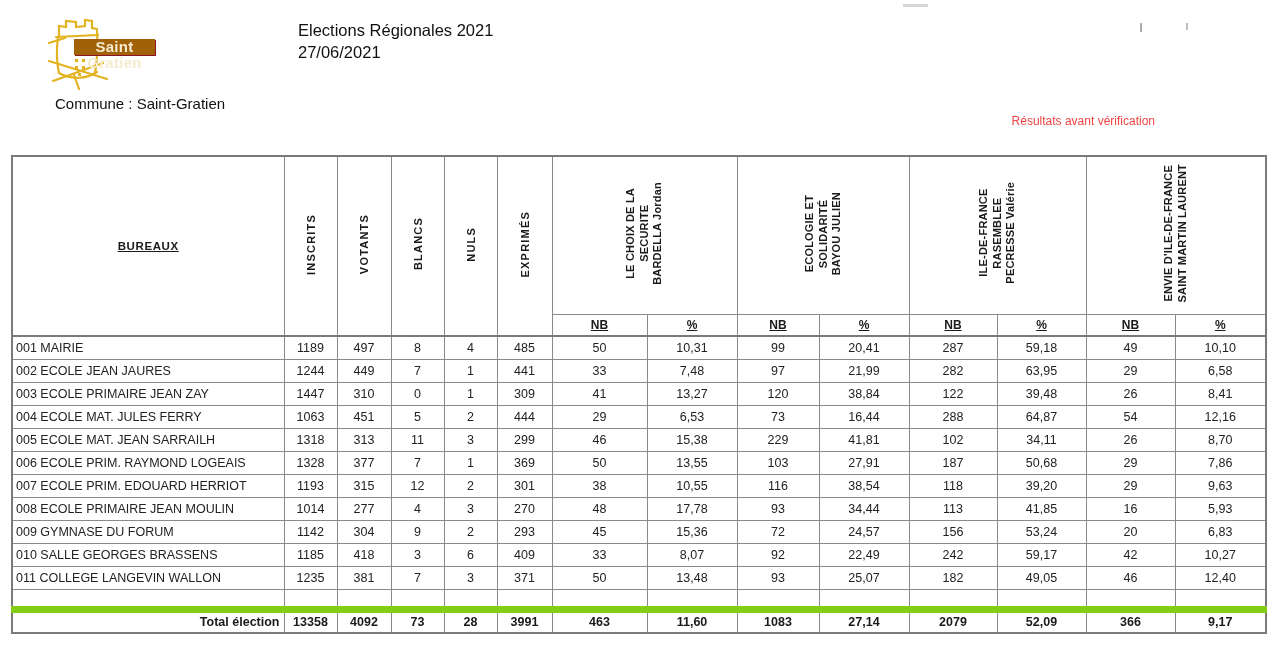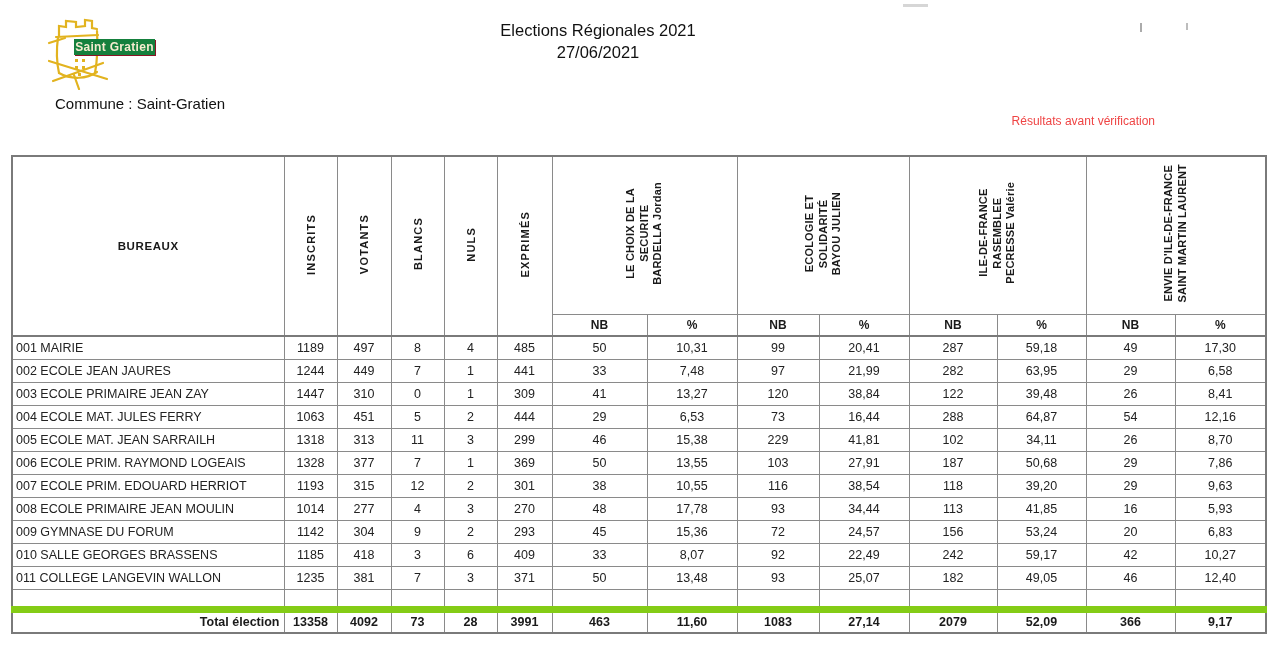--- a/index.html
+++ b/index.html
@@ -10,30 +10,30 @@
     overflow: hidden;
     font-family: "Liberation Sans", sans-serif;
     color: #1a1a1a;
   }
 
   
   .logo-sketch { position: absolute; left: 45px; top: 12px; }
   .logo-banner {
     position: absolute; left: 74px; top: 39px;
     width: 81px; height: 16px;
-    background: #15803d;
+    background: #a16207;
     color: #f5ecd0;
-    font-size: 12px; font-weight: bold;
+    font-size: 15px; font-weight: bold;
     line-height: 16px; text-align: center;
     letter-spacing: 0.3px;
     box-shadow: 1px 1px 0 #8c1426;
   }
   .title-block {
     position: absolute; left: 298px; top: 19px; width: 600px;
-    text-align: center;
+    text-align: left;
     font-size: 16.5px; line-height: 22px;
     color: #111;
   }
   .commune-line {
     position: absolute; left: 55px; top: 95px;
     font-size: 15px; color: #111;
   }
   .status-note {
     position: absolute; right: 122px; top: 97px;
     font-size: 12px;
@@ -60,21 +60,21 @@
     vertical-align: middle;
     overflow: hidden;
     font-family: "Liberation Sans", sans-serif;
   }
   tr.hrow1 { height: 158px; }
   tr.hrow2 { height: 22px; padding-left: 36px; }
   tr.data-row { height: 23px; }
   tr.spacer-row { height: 20px; }
   tr.total-row { height: 24px; }
 
-  .edge-b { border-bottom: 2px solid #7a7a7a !important; }
+  .edge-b { border-bottom: 2px solid #7a7a7a !important; text-decoration: underline; }
 
   .th-bureaux { font-size: 11.5px; font-weight: bold; letter-spacing: 0.6px; }
   .vtext {
     display: inline-block;
     writing-mode: vertical-rl;
     transform: rotate(180deg);
     white-space: pre-line;
   }
   .th-stat .vtext { font-size: 11px; font-weight: bold; letter-spacing: 1.2px; }
   .vtext.cand { font-size: 11px; font-weight: bold; line-height: 13.5px; letter-spacing: 0.2px; }
@@ -185,21 +185,21 @@
           <td>8</td>
           <td>4</td>
           <td>485</td>
           <td>50</td>
           <td>10,31</td>
           <td>99</td>
           <td>20,41</td>
           <td>287</td>
           <td>59,18</td>
           <td>49</td>
-          <td>17,30</td>
+          <td>10,10</td>
         </tr>
         <tr class="data-row">
           <td class="name-cell">002 ECOLE JEAN JAURES</td>
           <td>1244</td>
           <td>449</td>
           <td>7</td>
           <td>1</td>
           <td>441</td>
           <td>33</td>
           <td>7,48</td>

